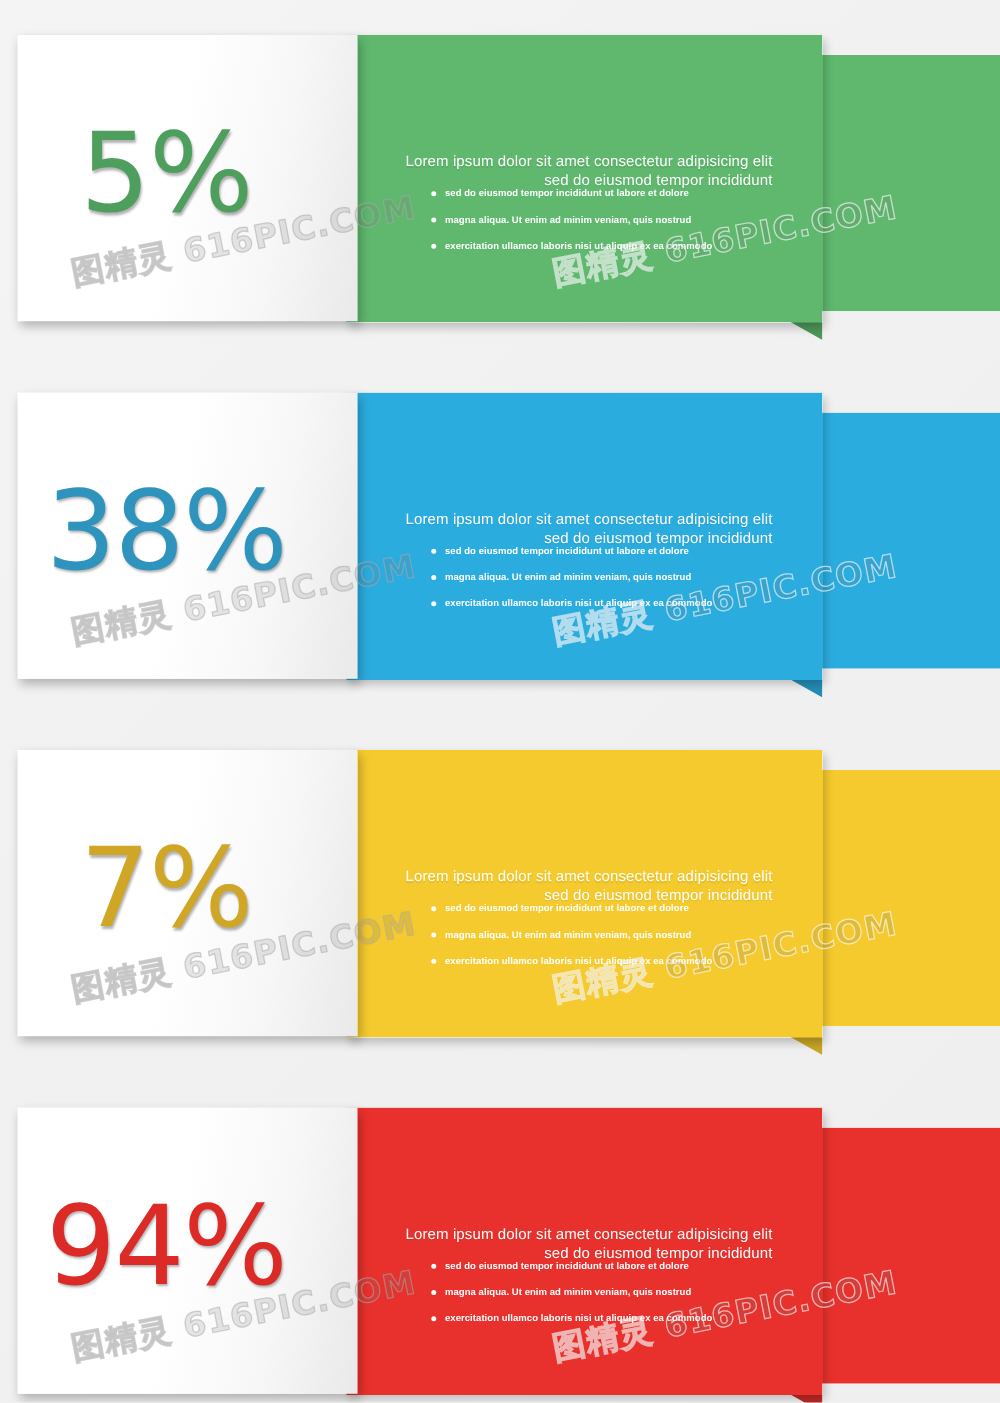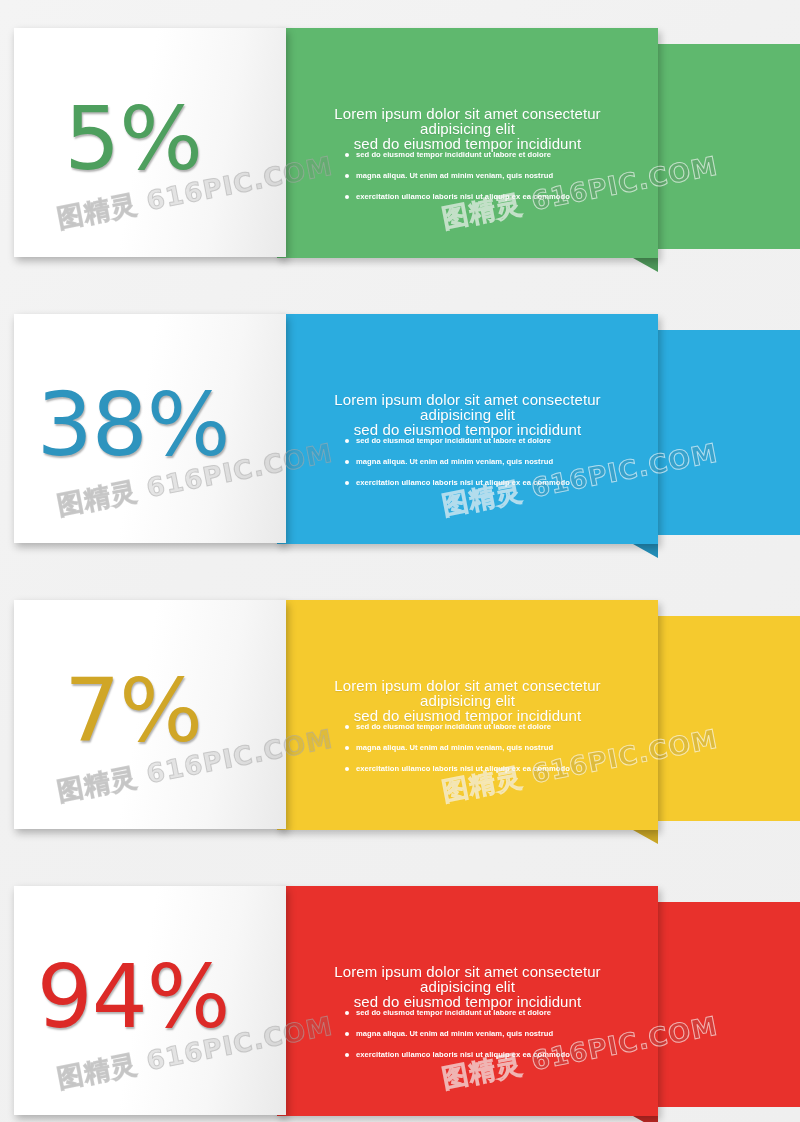--- a/index.html
+++ b/index.html
@@ -113,25 +113,25 @@
     position: absolute;
     left: 0;
     top: 0;
     width: 381px;
     height: 230px;
     box-sizing: border-box;
     padding: 0 24px;
     color: #ffffff;
   }
   .headline {
-    text-align: center;
-    font-size: 15px;
+    text-align: right;
+    font-size: 12px;
     line-height: 15px;
     letter-spacing: 0.1px;
-    margin: 0;
+    margin: 16px;
     padding-top: 0;
     text-shadow: 0 1px 1px rgba(0,0,0,0.10);
   }
   .headline .hl-line { display: block; }
 
   .bullets {
     list-style: none;
     margin: 0;
     padding: 0;
   }

